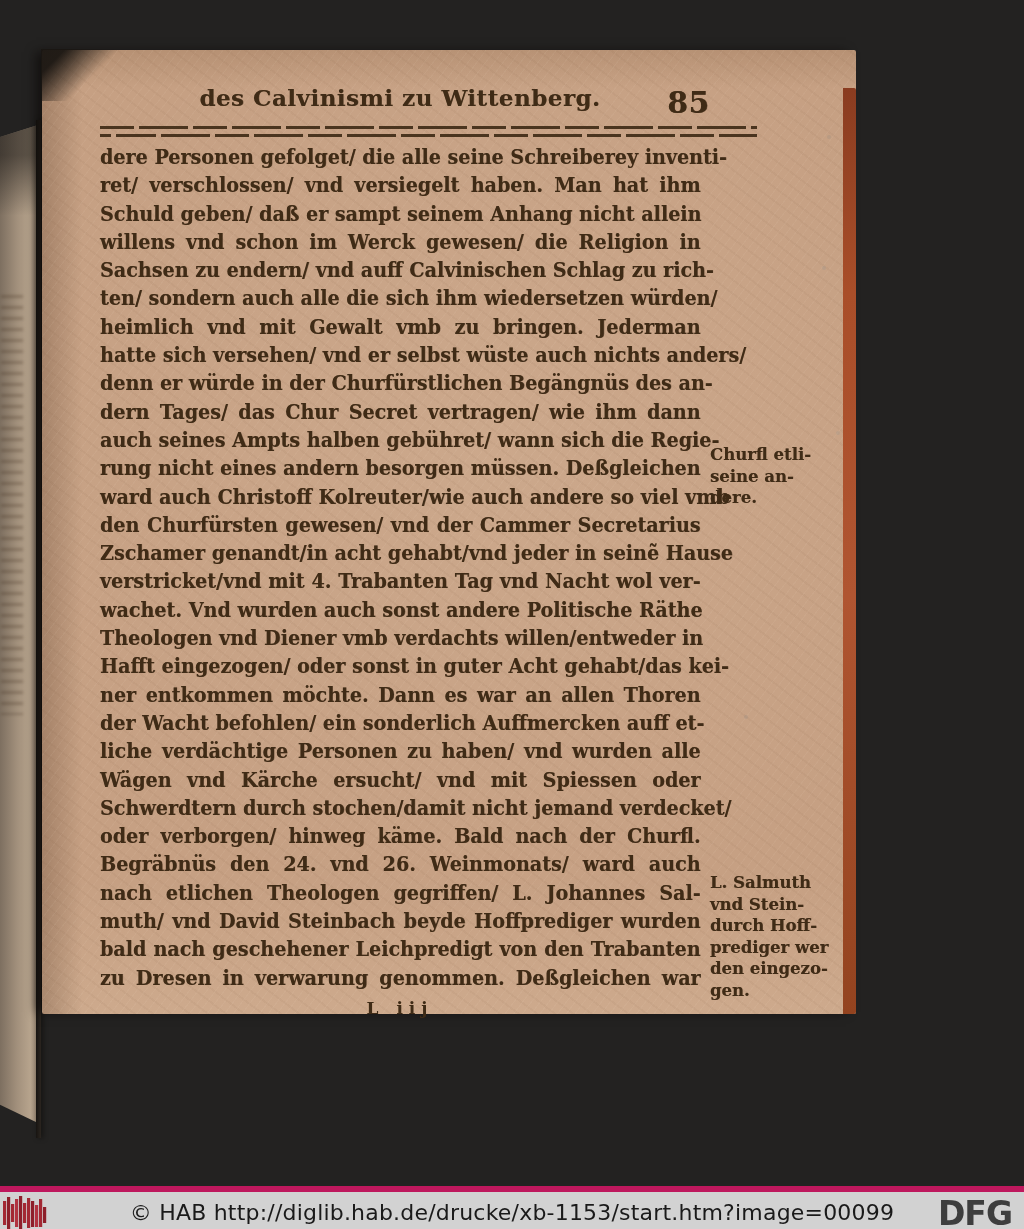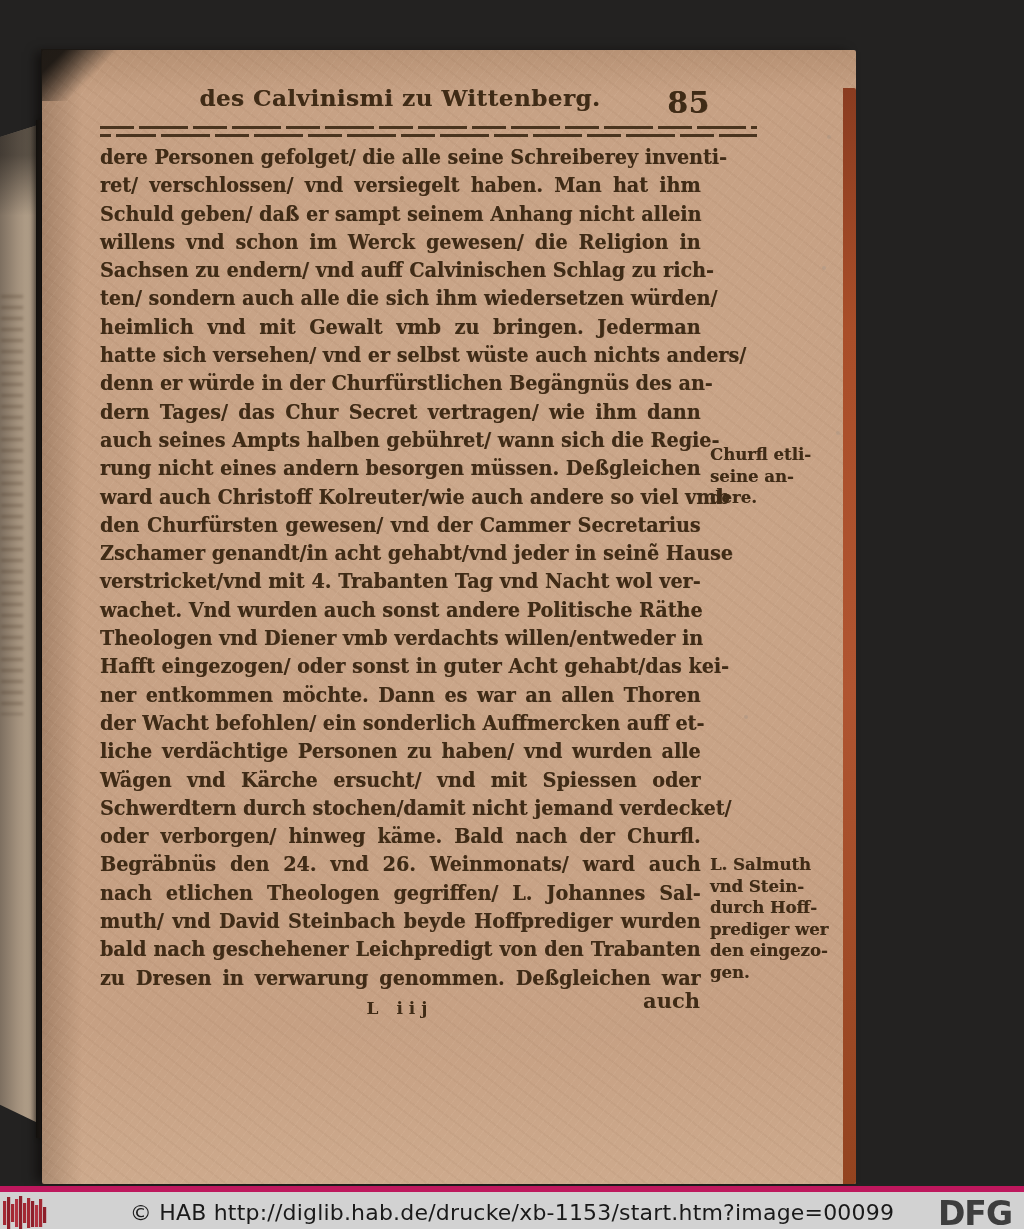--- a/index.html
+++ b/index.html
@@ -24,21 +24,21 @@
     filter:blur(1.4px);opacity:.8;
   }
   .gutter-line{
     position:absolute;left:36px;top:120px;width:5px;height:1018px;
     background:linear-gradient(90deg,#171411,#2b251f);
     box-shadow:2px 0 5px rgba(10,8,6,.55);
   }
 
   
   .page{
-    position:absolute;left:42px;top:50px;width:814px;height:1134px;
+    position:absolute;left:42px;top:50px;width:814px;height:964px;
     background:
       repeating-linear-gradient(37deg, rgba(110,75,48,.05) 0 2px, transparent 2px 11px),
       repeating-linear-gradient(-53deg, rgba(255,240,220,.05) 0 1px, transparent 1px 7px),
       radial-gradient(90% 70% at 55% 42%, rgba(255,240,215,.10), transparent 70%),
       linear-gradient(90deg, rgba(70,45,28,.26), rgba(70,45,28,0) 5%),
       linear-gradient(0deg, rgba(255,235,205,.13), rgba(255,235,205,0) 14%),
       linear-gradient(180deg, rgba(120,85,55,.20), rgba(120,85,55,0) 4%),
       var(--paper,#c6a083);
     box-shadow:-8px 0 10px -2px rgba(10,8,6,.65);
     border-radius:2px;
@@ -78,21 +78,21 @@
   }
   .text-line{text-align:justify;text-align-last:justify;white-space:nowrap;}
 
   .margin-note{
     position:absolute;left:668px;width:120px;
     font-size:16.5px;line-height:21.5px;font-weight:700;
     text-shadow:.3px .3px .3px rgba(55,35,18,.5);
   }
   .margin-note .text-line{text-align:left;text-align-last:left;}
   .note1{top:394px;}
-  .note2{top:804px;}
+  .note2{top:822px;}
 
   .signature{
     position:absolute;left:58px;top:948px;width:600px;text-align:center;
     font-size:17px;font-weight:700;letter-spacing:6px;
   }
   .catchword{
     position:absolute;left:58px;top:938px;width:600px;text-align:right;
     font-size:21px;font-weight:700;
   }
 
@@ -189,21 +189,20 @@
 
       <div class="margin-note note2">
           <div class="text-line">L. Salmuth</div>
           <div class="text-line">vnd Stein-</div>
           <div class="text-line">durch Hoff-</div>
           <div class="text-line">prediger wer</div>
           <div class="text-line">den eingezo-</div>
           <div class="text-line">gen.</div>
         </div>
 
-      <span class="catchword">auch</span>
       <span class="signature">L iij</span>
     </div>
   </div>
 
   <div class="dust"></div>
 
   <div class="footer">
     <svg class="hab-logo" width="48" height="36" viewBox="0 0 48 36">
       <rect x="1" y="6" width="3.2" height="24" fill="#a32833"></rect>
       <rect x="5" y="2" width="3.2" height="32" fill="#8e1f2a"></rect>

